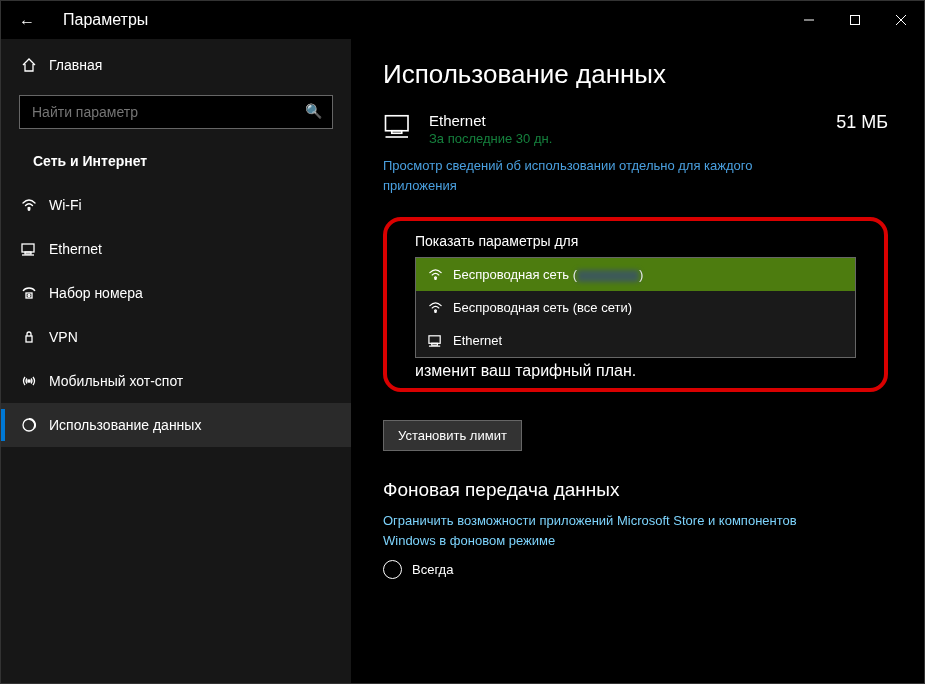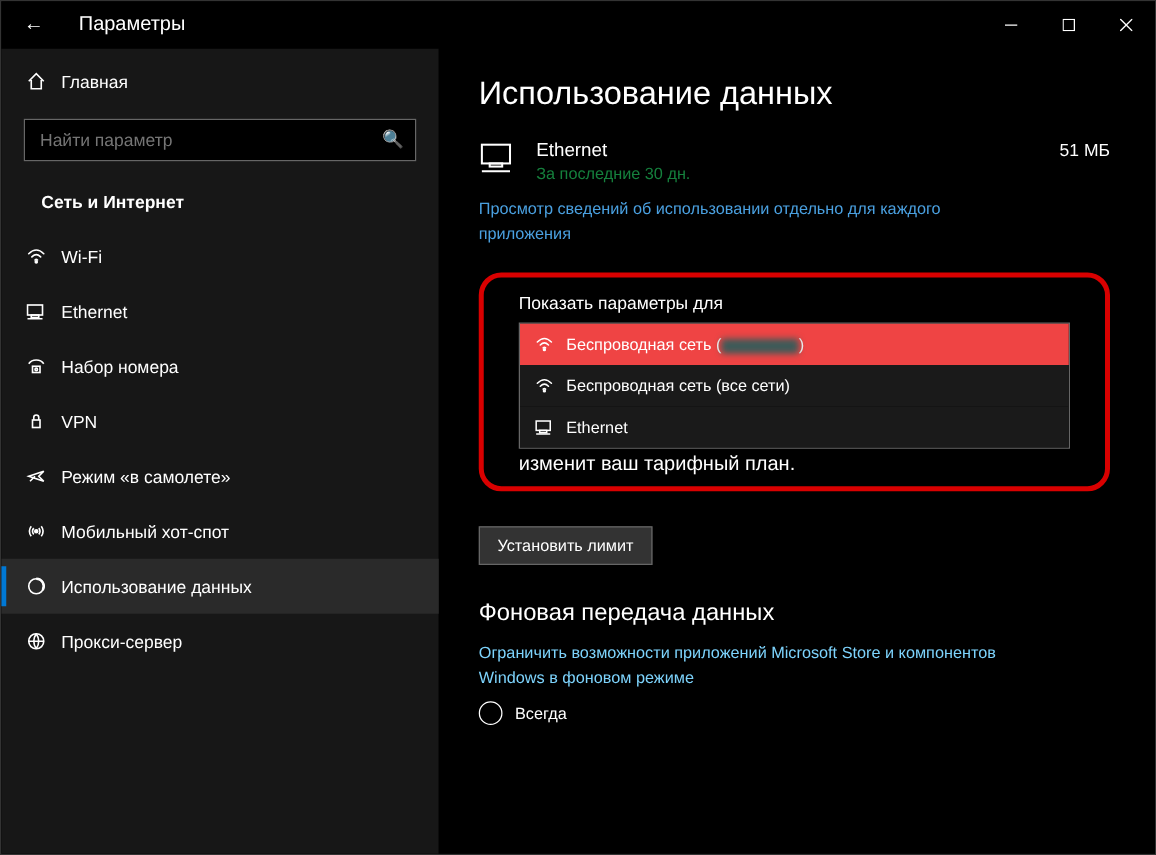--- a/index.html
+++ b/index.html
@@ -30,27 +30,27 @@
 .search { width: 100%; height: 34px; background: #000; border: 1px solid #666; color: #bef264; font-size: 14px; padding: 0 36px 0 12px; outline: none; }
 .search-ico { position: absolute; right: 10px; top: 8px; color: #999; font-size: 14px; }
 .section-title { font-size: 14px; font-weight: 600; padding: 10px 20px 14px; margin-left: 12px; }
 .content { flex: 1; background: #000; padding: 20px 36px 0 32px; overflow-y: auto; }
 .page-title { font-size: 26px; font-weight: 300; margin-bottom: 22px; }
 .usage-row { display: flex; align-items: flex-start; margin-bottom: 10px; }
 .net-icon { width: 34px; margin-right: 12px; }
 .net-info { flex: 1; }
 .net-name { font-size: 15px; color: #fff; }
 .net-sub { font-size: 13px; color: #15803d; margin-top: 2px; }
-.usage-amount { font-size: 14px; color: #fff; }
+.usage-amount { font-size: 18px; color: #fff; }
 .link { color: #4aa0e0; font-size: 13px; line-height: 1.5; cursor: pointer; display: block; margin: 8px 0 22px; max-width: 430px; }
 .highlight-box { border: 4px solid #d90000; border-radius: 18px; padding: 12px 28px 8px; margin-bottom: 16px; }
 .dd-label { font-size: 14px; margin-bottom: 8px; }
 .dd-expanded { border: 1px solid #666; }
 .dd-item { display: flex; align-items: center; height: 33px; padding: 0 12px; font-size: 13px; background: #1a1a1a; cursor: pointer; gap: 10px; }
-.dd-item.sel { background: #ef4444; }
+.dd-item.sel { background: #4d7c0f; }
 .dd-item svg { width: 15px; height: 15px; stroke: #fff; fill: none; stroke-width: 1.3; }
 .blur { display: inline-block; background: #3d5a58; color: transparent; border-radius: 2px; filter: blur(2.5px); padding: 0 18px; height: 12px; vertical-align: middle; }
 .cut-text { font-size: 16px; color: #ffffff; margin-top: 4px; }
 .btn { background: #333; border: 1px solid #666; color: #fff; padding: 7px 14px; font-size: 13px; margin-top: 12px; cursor: pointer; }
 .sub-heading { font-size: 19px; font-weight: 400; margin-top: 28px; margin-bottom: 10px; }
 .body-text { font-size: 13px; color: #999; line-height: 1.5; max-width: 430px; }
 .body-text2 { font-size: 13px; color: #7dd3fc; line-height: 1.5; max-width: 430px; margin-top: 10px; }
 .radio-row { display: flex; align-items: center; gap: 10px; margin-top: 10px; font-size: 13px; }
 .radio { width: 19px; height: 19px; border: 1.5px solid #fff; border-radius: 50%; flex-shrink: 0; }
 .wifi-arcs { stroke-linecap: round; }
@@ -133,51 +133,34 @@
             <svg viewBox="0 0 16 16">
               <rect x="5" y="7" width="6" height="6"></rect>
               <path d="M6 7 V5 Q6 3 8 3 Q10 3 10 5 V7"></path>
             </svg>
           </span>
         <span>VPN</span>
       </div>
       <div class="side-row">
         <span class="side-icon">
             <svg viewBox="0 0 16 16">
-              <path d="M2 8 L14 4 L10 8 L14 12 Z M7 8 L3 12"></path>
-            </svg>
-          </span>
-        <span>Режим «в самолете»</span>
-      </div>
-      <div class="side-row">
-        <span class="side-icon">
-            <svg viewBox="0 0 16 16">
               <path d="M4 4 Q1 8 4 12 M12 4 Q15 8 12 12 M6 5.5 Q4 8 6 10.5 M10 5.5 Q12 8 10 10.5"></path>
               <circle cx="8" cy="8" r="1.2" fill="#fff"></circle>
             </svg>
           </span>
         <span>Мобильный хот-спот</span>
       </div>
       <div class="side-row active">
         <span class="side-icon">
             <svg viewBox="0 0 16 16">
               <circle cx="8" cy="8" r="6"></circle>
               <path d="M8 2 A6 6 0 0 1 13.2 11" stroke-width="2"></path>
             </svg>
           </span>
         <span>Использование данных</span>
-      </div>
-      <div class="side-row">
-        <span class="side-icon">
-            <svg viewBox="0 0 16 16">
-              <circle cx="8" cy="8" r="6"></circle>
-              <path d="M2 8 H14 M8 2 Q4 8 8 14 M8 2 Q12 8 8 14"></path>
-            </svg>
-          </span>
-        <span>Прокси-сервер</span>
       </div>
     </div>
 
     <div class="content">
       <h1 class="page-title">Использование данных</h1>
 
       <div class="usage-row">
         <span class="net-icon"><svg viewBox="0 0 24 24" width="30" height="30" fill="none" stroke="#fff" stroke-width="1.3">
               <rect x="2" y="3" width="18" height="12"></rect>
               <rect x="7" y="15" width="8" height="2"></rect>

